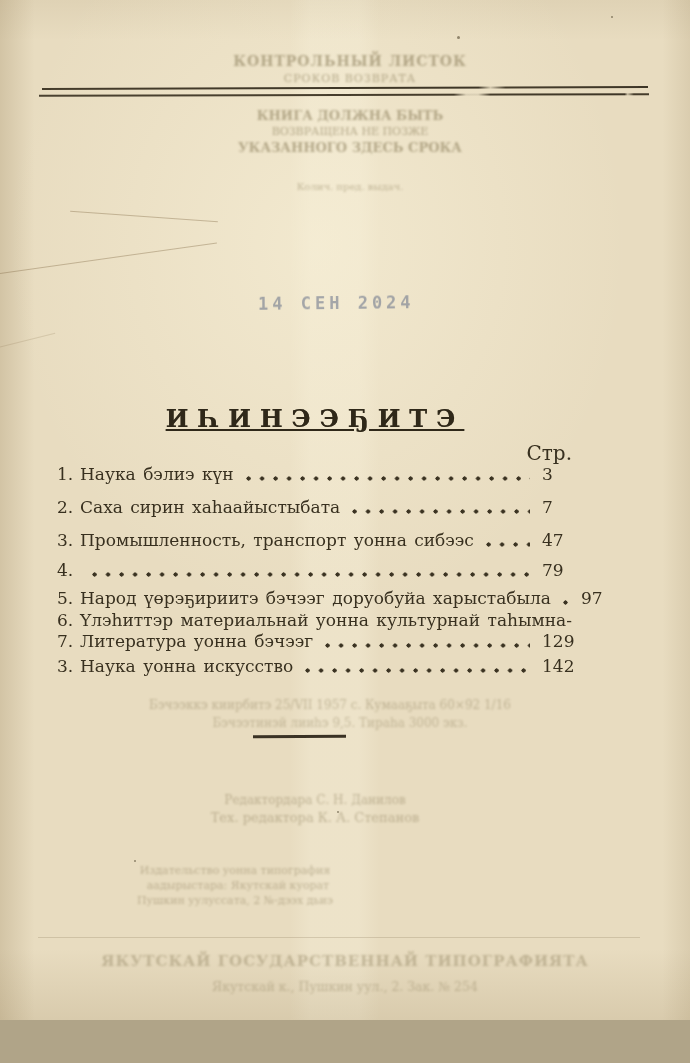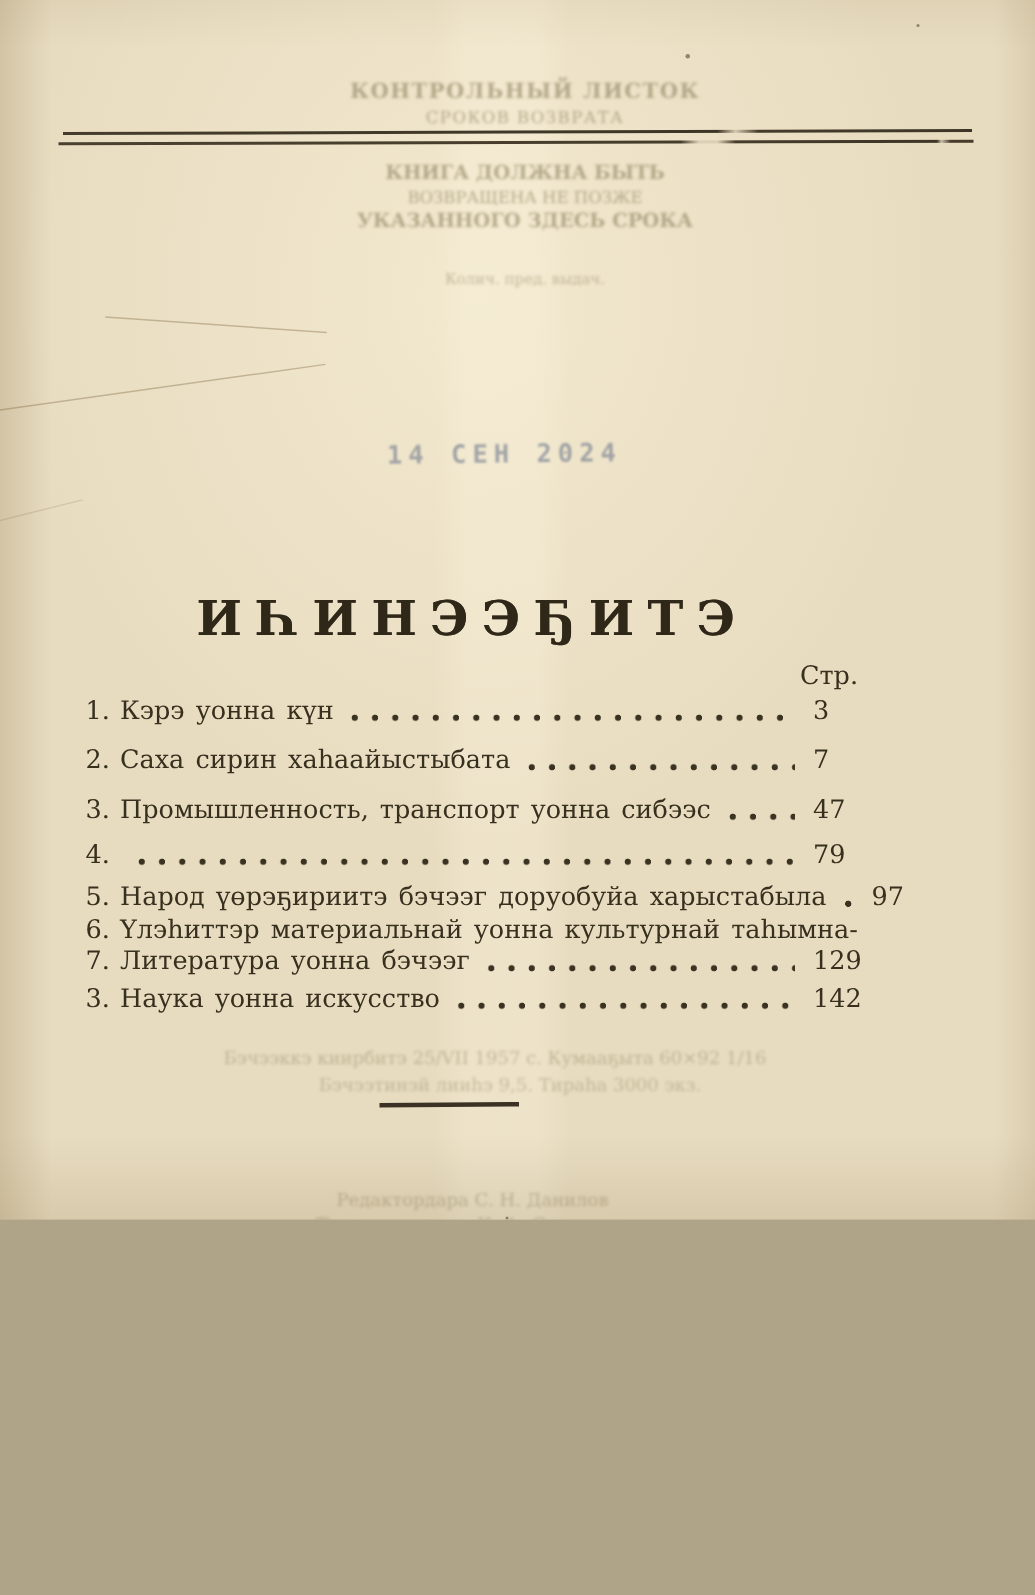--- a/index.html
+++ b/index.html
@@ -1,18 +1,18 @@
 <!DOCTYPE html>
 <html><head>
 <meta charset="utf-8">
 <style>
   html,body{margin:0;padding:0;}
   body{width:690px;height:1063px;overflow:hidden;background:#b0a488;}
   .page{
-    position:relative;width:690px;height:813px;overflow:hidden;
+    position:relative;width:690px;height:1020px;overflow:hidden;
     background-color:#e8dcc0;
     background-image:
       radial-gradient(ellipse 430px 520px at 46% 24%, rgba(250,243,219,.55), rgba(250,243,219,0) 72%),
       linear-gradient(90deg, rgba(146,124,84,.25), rgba(146,124,84,0) 5%),
       linear-gradient(270deg, rgba(146,124,84,.16), rgba(146,124,84,0) 4%),
       linear-gradient(0deg, rgba(146,124,84,.18), rgba(146,124,84,0) 7%),
       linear-gradient(180deg, rgba(146,124,84,.10), rgba(146,124,84,0) 4%),
       linear-gradient(90deg, rgba(0,0,0,0) 42%, rgba(249,243,222,.30) 45%, rgba(249,243,222,.30) 52%, rgba(0,0,0,0) 55%);
     font-family:"DejaVu Serif","Liberation Serif",serif;
     color:#38301f;
@@ -49,24 +49,24 @@
   .rule-b{left:39px;top:94px;width:610px;height:2px;transform:rotate(-0.15deg);
     background:linear-gradient(90deg,#4a4130 0%,#453c2b 68%,rgba(69,60,43,.1) 70%,rgba(69,60,43,.1) 72%,#453c2b 74%,#3d3526 96%,rgba(69,60,43,.2) 96.5%,#453c2b 97.5%);}
   .rule-short{left:253px;top:735px;width:93px;height:2.6px;background:#3a3224;transform:rotate(-0.4deg);}
   .hairline{left:38px;top:937px;width:602px;height:1px;background:rgba(110,90,58,.20);}
   
   .stamp{position:absolute;left:258px;top:293px;
     font-family:"DejaVu Sans Mono","Liberation Mono",monospace;
     font-size:17px;font-weight:bold;letter-spacing:4px;
     color:rgba(99,109,134,.55);filter:blur(.7px);transform:rotate(-.6deg);white-space:nowrap;}
   
-  .heading{position:absolute;left:0;right:60px;top:389px;margin:4px;text-align:center;
-    font-size:32px;font-weight:bold;letter-spacing:9px;color:#2f2819;
-    text-shadow:0 0 .4px rgba(47,40,25,.7);}
-  .col-header{position:absolute;top:441px;right:118px;font-size:17px;color:#38301f;}
+  .heading{position:absolute;left:0;right:60px;top:389px;margin:15px;text-align:center;
+    font-size:24px;font-weight:bold;letter-spacing:9px;color:#2f2819;
+    text-shadow:0 0 .4px rgba(47,40,25,.7);text-decoration:underline;}
+  .col-header{position:absolute;top:441px;right:118px;font-size:20px;color:#38301f;}
   
   .toc{position:absolute;left:57px;top:464px;width:535px;font-size:17px;line-height:21px;word-spacing:2px;}
   .row{display:flex;align-items:baseline;}
   .row.g12{margin-bottom:12px;}
   .row.g9{margin-bottom:9px;}
   .row.g7{margin-bottom:7px;}
   .row.g4{margin-bottom:4px;}
   .row.g2{margin-bottom:2px;}
   .row.g1{margin-bottom:1px;}
   .row.g0{margin-bottom:0;}
@@ -103,21 +103,21 @@
 
   <div class="stamp">14 СЕН 2024</div>
 
   <h1 class="heading">ИҺИНЭЭҔИТЭ</h1>
 
   <div class="col-header">Стр.</div>
 
   <div class="toc">
     <div class="row g12">
       <span class="num">1.</span>
-      <span class="title">Кэрэ уонна күн</span>
+      <span class="title">Наука бэлиэ күн</span>
       <span class="leader"></span>
       <span class="pg">3</span>
     </div>
     <div class="row g12">
       <span class="num">2.</span>
       <span class="title">Саха сирин хаһаайыстыбата</span>
       <span class="leader"></span>
       <span class="pg">7</span>
     </div>
     <div class="row g9">

